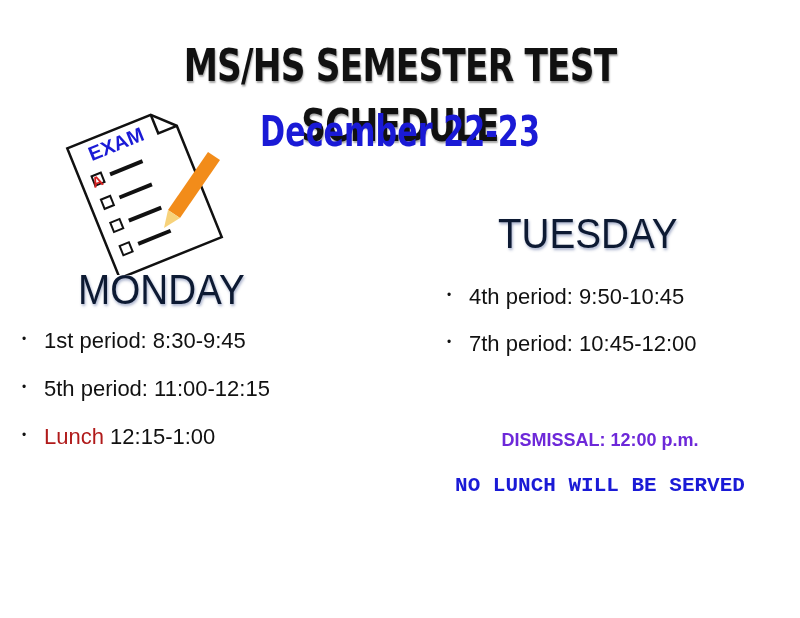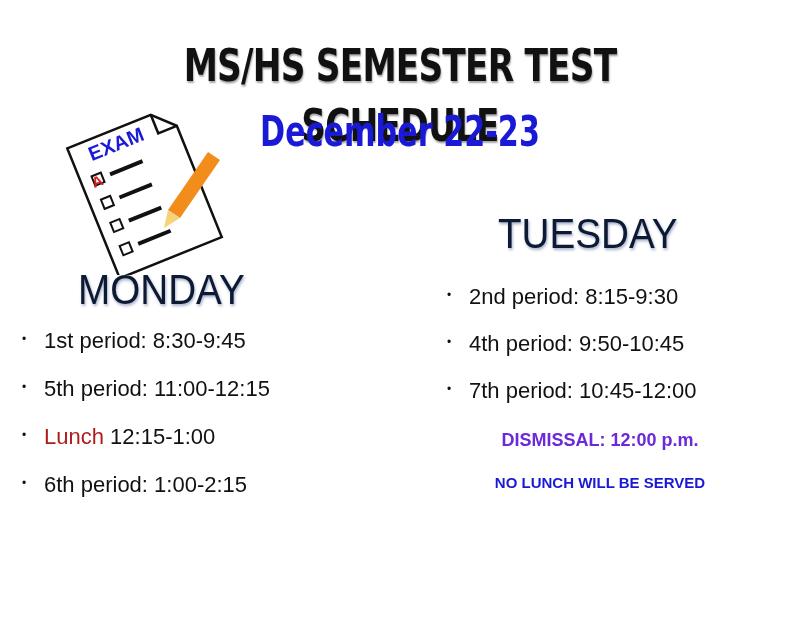--- a/index.html
+++ b/index.html
@@ -18,21 +18,21 @@
   .tuesday { left: 498px; top: 210px; }
   ul { list-style: none; margin: 0; padding: 0; position: absolute; }
   li { font-family: "Liberation Sans", sans-serif; font-size: 22px; color: #111; position: relative; padding-left: 22px; }
   li::before { content: "•"; position: absolute; left: 0; top: 4px; font-size: 12px; }
   .mon-list { left: 22px; top: 328px; }
   .mon-list li { height: 48px; }
   .tue-list { left: 447px; top: 284px; }
   .tue-list li { height: 47px; }
   .lunch-word { color: #b01a1a; font-weight: normal; }
   .dismissal { position: absolute; left: 420px; width: 360px; top: 430px; text-align: center; font-weight: bold; font-size: 18px; color: #6d28d9; }
-  .nolunch { position: absolute; left: 420px; width: 360px; top: 474px; text-align: center; font-weight: bold; font-size: 15px; color: #1a1ad6; }
+  .nolunch { position: absolute; left: 420px; width: 360px; top: 474px; text-align: center; font-weight: bold; font-size: 21px; color: #1a1ad6; font-family: Liberation Mono, monospace; }
 </style>
 </head>
 <body>
 
 <div class="title">MS/HS SEMESTER TEST SCHEDULE</div>
 <div class="subtitle">December 22-23</div>
 
 <svg class="exam-icon" viewBox="0 0 180 175">
   <g transform="rotate(-22 80 90)">
     <path d="M30 25 L120 25 L140 45 L140 165 L30 165 Z" fill="#fff" stroke="#111" stroke-width="2.5"></path>
@@ -52,24 +52,22 @@
     <polygon points="150,52 162,60 122,118 110,110" fill="#f28c1a"></polygon>
     <polygon points="110,110 122,118 106,128" fill="#f7d27a"></polygon>
   </g>
 </svg>
 
 <div class="day monday">MONDAY</div>
 <ul class="mon-list">
   <li><span>1st period:</span> <span>8:30-9:45</span></li>
   <li><span>5th period:</span> <span>11:00-12:15</span></li>
   <li><span class="lunch-word">Lunch</span> <span>12:15-1:00</span></li>
-  <li><span>6th period:</span> <span>1:00-2:15</span></li>
 </ul>
 
 <div class="day tuesday">TUESDAY</div>
 <ul class="tue-list">
-  <li><span>2nd period:</span> <span>8:15-9:30</span></li>
   <li><span>4th period:</span> <span>9:50-10:45</span></li>
   <li><span>7th period:</span> <span>10:45-12:00</span></li>
 </ul>
 
 <div class="dismissal">DISMISSAL: 12:00 p.m.</div>
 <div class="nolunch">NO LUNCH WILL BE SERVED</div>
 
 </body></html>

